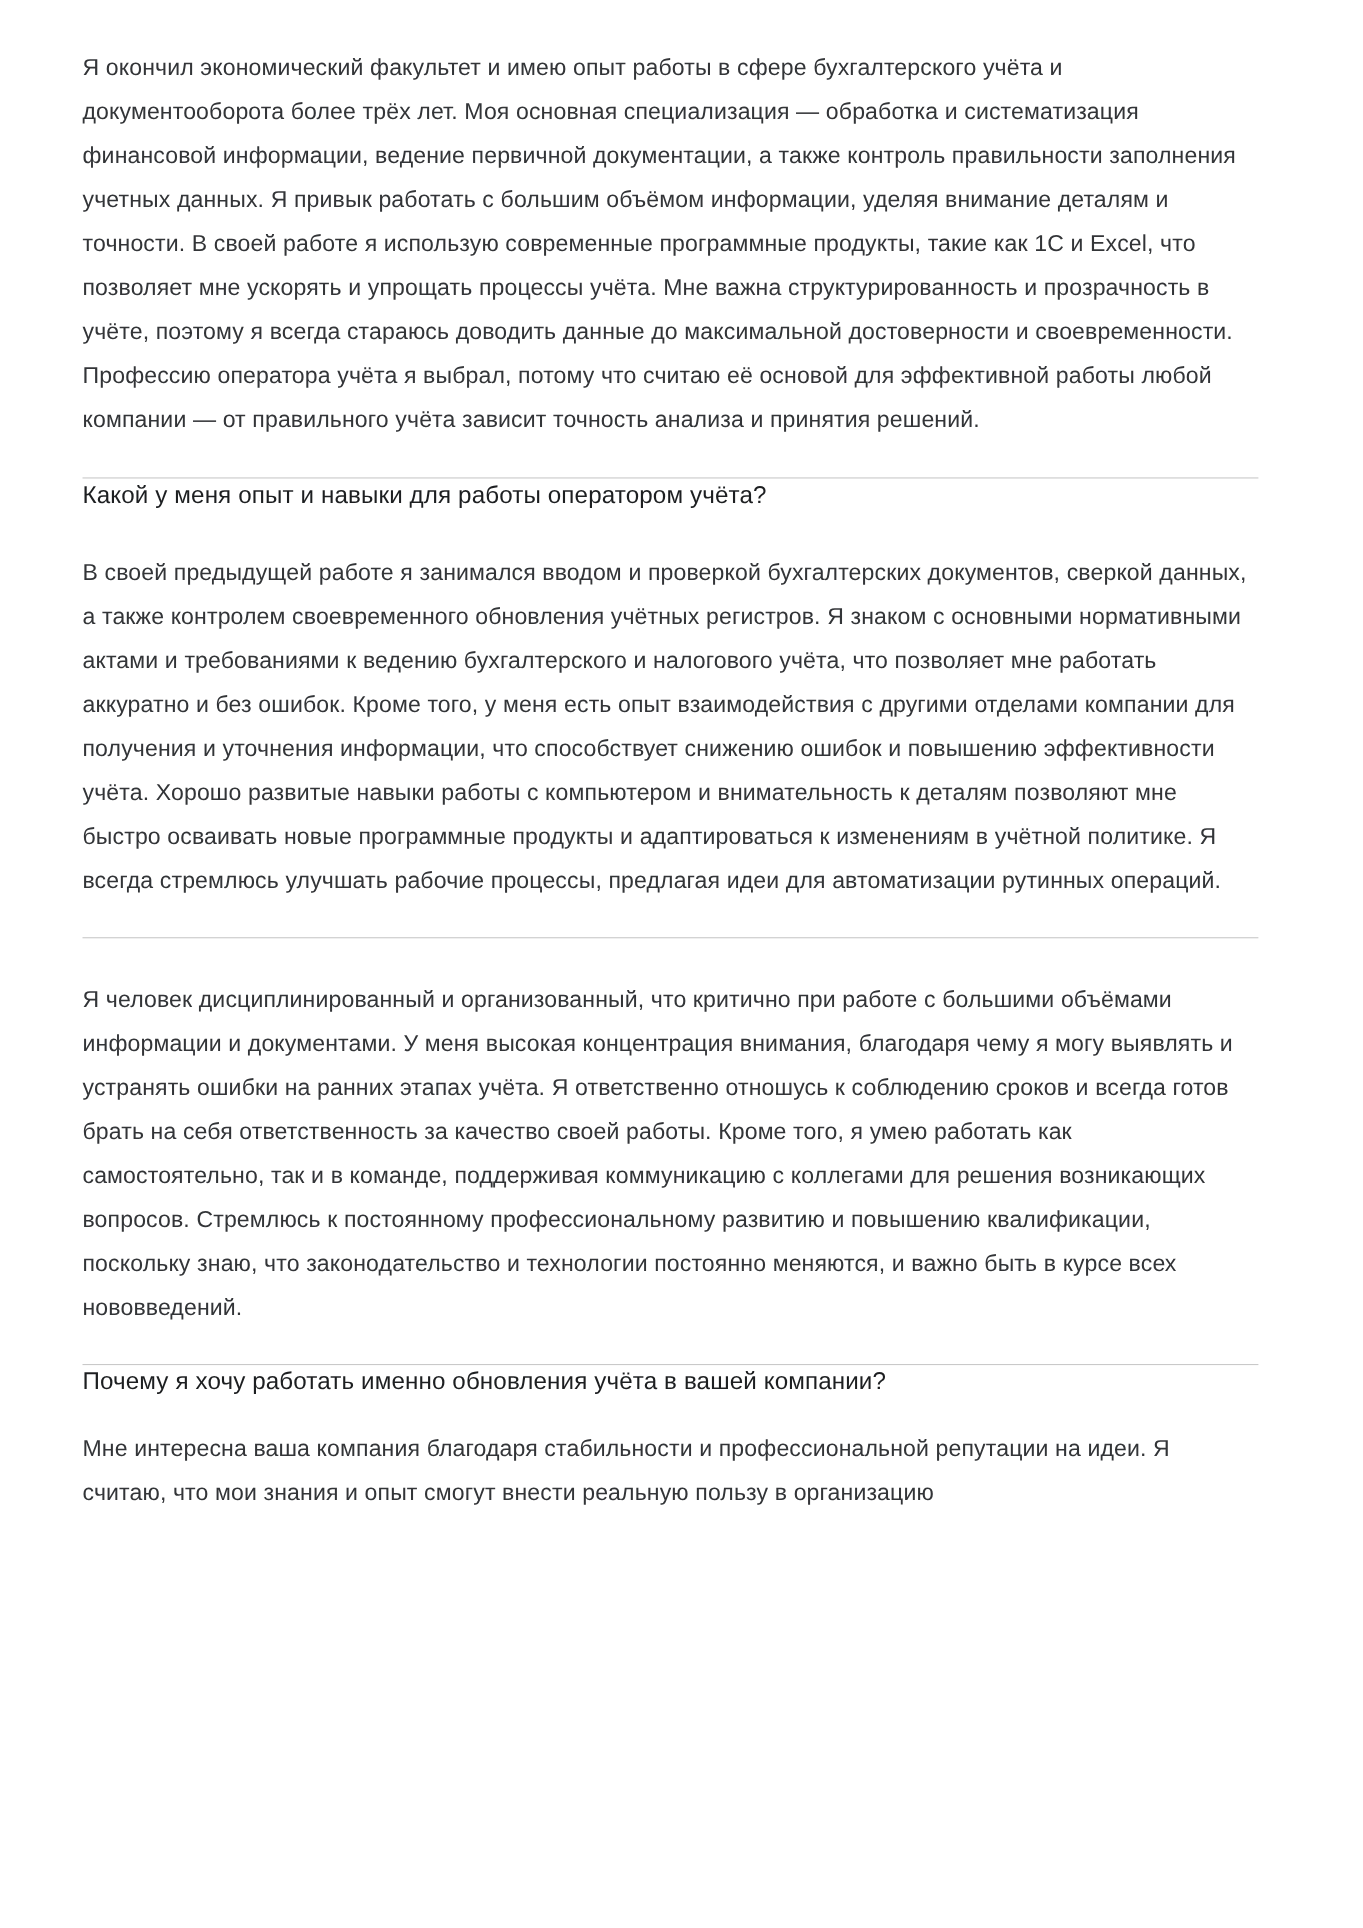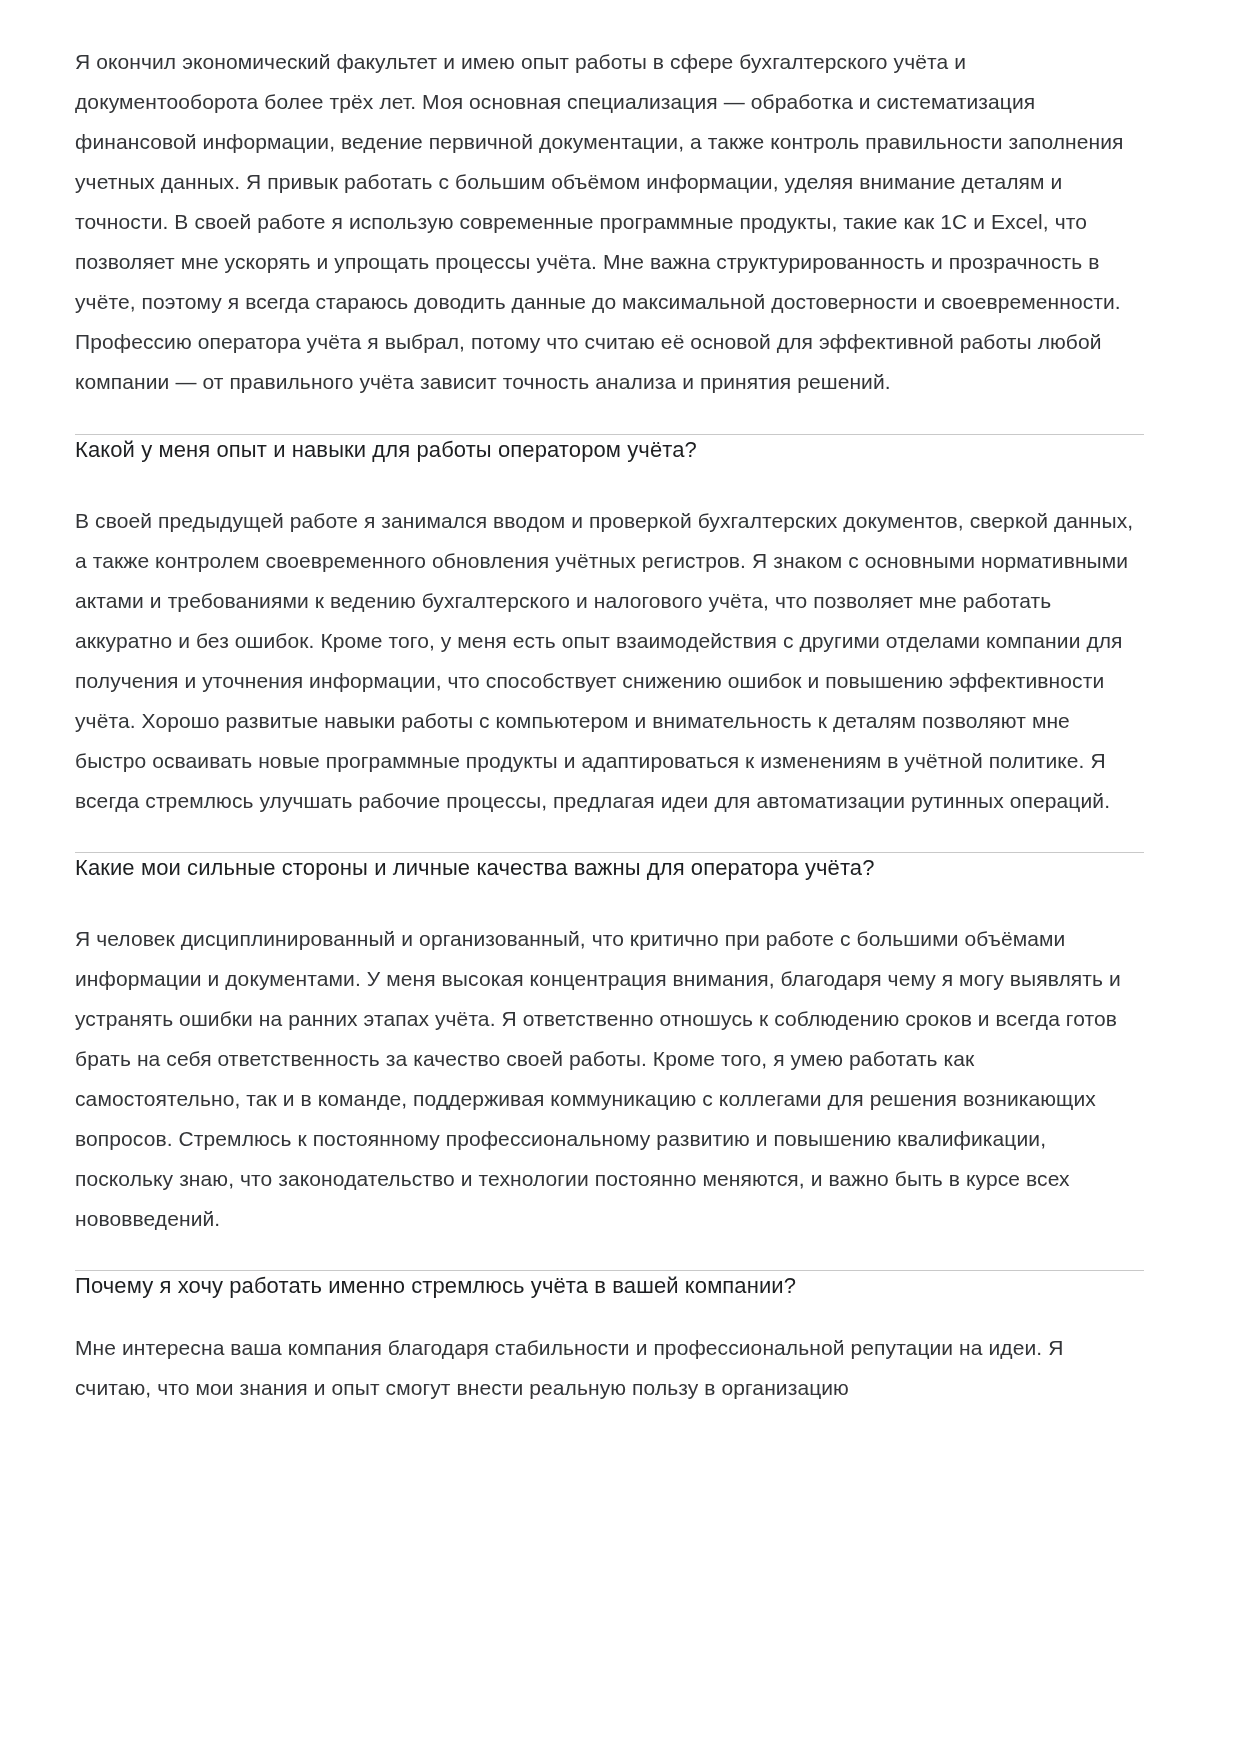--- a/index.html
+++ b/index.html
@@ -57,23 +57,22 @@
   <p class="body-text intro">Я окончил экономический факультет и имею опыт работы в сфере бухгалтерского учёта и документооборота более трёх лет. Моя основная специализация — обработка и систематизация финансовой информации, ведение первичной документации, а также контроль правильности заполнения учетных данных. Я привык работать с большим объёмом информации, уделяя внимание деталям и точности. В своей работе я использую современные программные продукты, такие как 1С и Excel, что позволяет мне ускорять и упрощать процессы учёта. Мне важна структурированность и прозрачность в учёте, поэтому я всегда стараюсь доводить данные до максимальной достоверности и своевременности. Профессию оператора учёта я выбрал, потому что считаю её основой для эффективной работы любой компании — от правильного учёта зависит точность анализа и принятия решений.</p>
 
   <hr class="section-divider divider-gap">
 
   <h2 class="section-heading heading-gap">Какой у меня опыт и навыки для работы оператором учёта?</h2>
 
   <p class="body-text para-gap">В своей предыдущей работе я занимался вводом и проверкой бухгалтерских документов, сверкой данных, а также контролем своевременного обновления учётных регистров. Я знаком с основными нормативными актами и требованиями к ведению бухгалтерского и налогового учёта, что позволяет мне работать аккуратно и без ошибок. Кроме того, у меня есть опыт взаимодействия с другими отделами компании для получения и уточнения информации, что способствует снижению ошибок и повышению эффективности учёта. Хорошо развитые навыки работы с компьютером и внимательность к деталям позволяют мне быстро осваивать новые программные продукты и адаптироваться к изменениям в учётной политике. Я всегда стремлюсь улучшать рабочие процессы, предлагая идеи для автоматизации рутинных операций.</p>
 
   <hr class="section-divider divider-gap">
 
-  <h2 class="section-heading heading-gap">Какие мои сильные стороны и личные качества важны для оператора учёта?</h2>
 
   <p class="body-text para-gap">Я человек дисциплинированный и организованный, что критично при работе с большими объёмами информации и документами. У меня высокая концентрация внимания, благодаря чему я могу выявлять и устранять ошибки на ранних этапах учёта. Я ответственно отношусь к соблюдению сроков и всегда готов брать на себя ответственность за качество своей работы. Кроме того, я умею работать как самостоятельно, так и в команде, поддерживая коммуникацию с коллегами для решения возникающих вопросов. Стремлюсь к постоянному профессиональному развитию и повышению квалификации, поскольку знаю, что законодательство и технологии постоянно меняются, и важно быть в курсе всех нововведений.</p>
 
   <hr class="section-divider divider-gap">
 
-  <h2 class="section-heading heading-gap">Почему я хочу работать именно стремлюсь учёта в вашей компании?</h2>
+  <h2 class="section-heading heading-gap">Почему я хочу работать именно обновления учёта в вашей компании?</h2>
 
   <p class="body-text">Мне интересна ваша компания благодаря стабильности и профессиональной репутации на идеи. Я считаю, что мои знания и опыт смогут внести реальную пользу в организацию</p>
 
 </div>
 
 </body></html>

